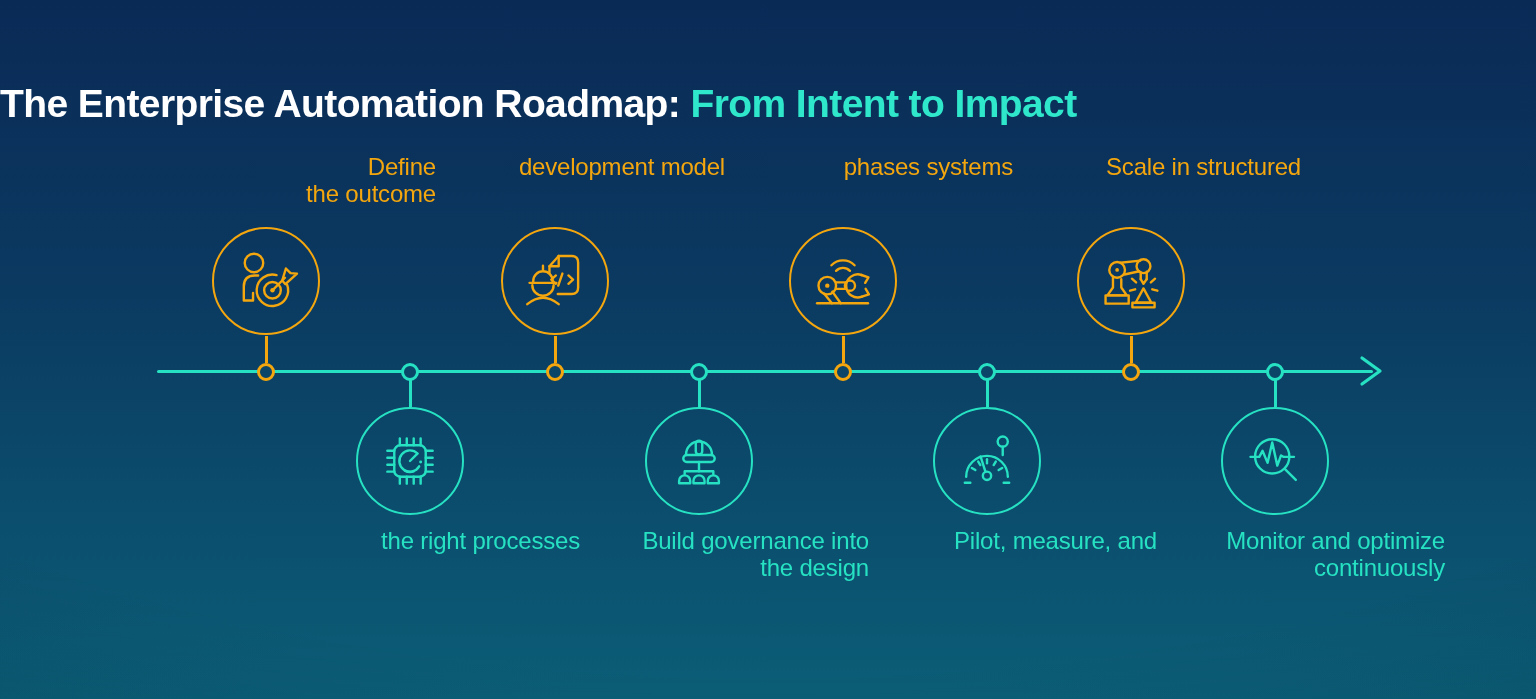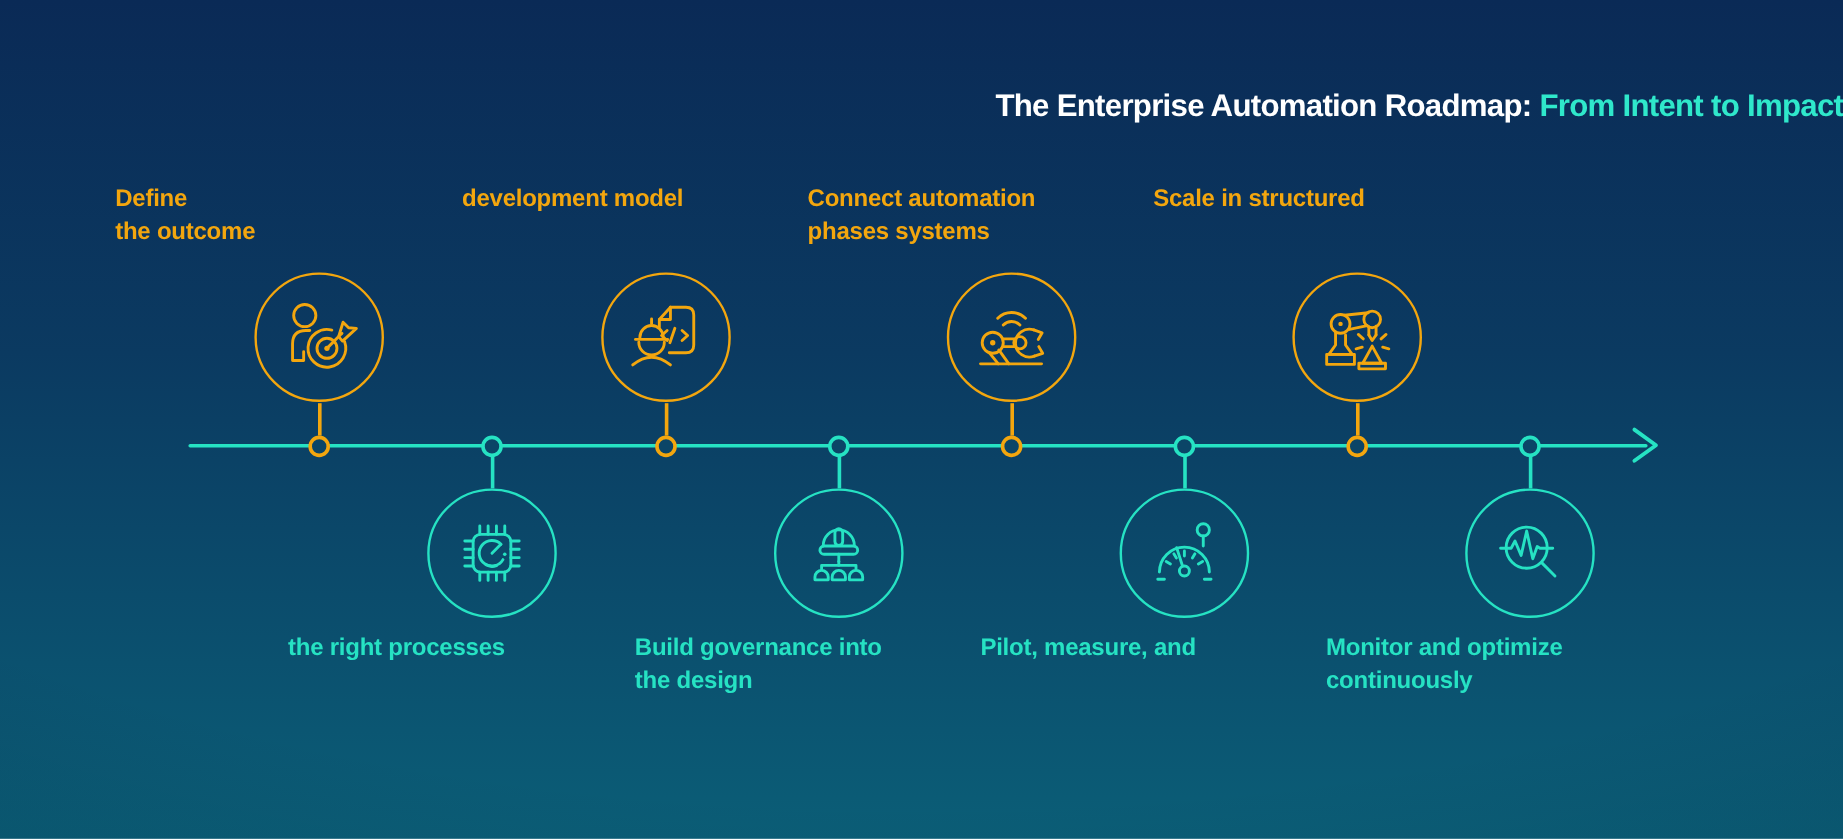--- a/index.html
+++ b/index.html
@@ -11,33 +11,33 @@
       linear-gradient(180deg, #0a2a56 0%, #0b3a61 42%, #0b5e77 100%);
   }
   .canvas{position:relative;width:1536px;height:699px;}
   :root{
     --orange:#f3a60e;
     --teal:#26e2c3;
     --node-fill:#0b4567;
   }
   .title{
     position:absolute;top:56px;left:0;width:1536px;
-    text-align:right;font-size:26px;font-weight:700;letter-spacing:-0.6px;
+    text-align:left;font-size:39px;font-weight:700;letter-spacing:-0.6px;
     color:#ffffff;white-space:nowrap;
   }
   .title .hl{color:#2fe8cb;}
   .tl-line{
     position:absolute;left:157px;top:370px;width:1216px;height:3px;
     background:var(--teal);border-radius:2px;
   }
   .tl-arrow{position:absolute;left:1356px;top:354px;}
   .step{position:absolute;left:0;top:0;}
   .label{
     position:absolute;width:340px;left:calc(var(--cx) - 170px);
-    text-align:left;font-size:20px;font-weight:700;line-height:27px;
+    text-align:right;font-size:24px;font-weight:400;line-height:27px;
     letter-spacing:-0.2px;
   }
   .step.top .label{top:153px;color:var(--orange);}
   .step.bottom .label{top:527px;color:var(--teal);}
   .icon-circle{
     position:absolute;width:104px;height:104px;border-radius:50%;
     border:2.5px solid;left:calc(var(--cx) - 54.5px);
     display:flex;align-items:center;justify-content:center;
   }
   .step.top .icon-circle{top:227px;border-color:var(--orange);color:var(--orange);}
@@ -152,21 +152,20 @@
       </svg>
     </div>
     <div class="label">
       <div>Build governance into</div>
       <div>the design</div>
     </div>
   </div>
 
   <div class="step top" style="--cx:843px">
     <div class="label">
-      <div>Connect automation</div>
       <div>phases systems</div>
     </div>
     <div class="icon-circle">
       <svg viewBox="0 0 80 80">
         <path d="M32.5 29 a10.5 10.5 0 0 1 15 0"></path>
         <path d="M27.5 23 a17.5 17.5 0 0 1 25 0"></path>
         <circle cx="23" cy="45" r="9.5"></circle>
         <circle class="dot" cx="23" cy="45" r="2.4"></circle>
         <path d="M32.5 41.5 H43 M32.5 48.5 H43"></path>
         <circle cx="47.5" cy="45" r="5.5"></circle>

